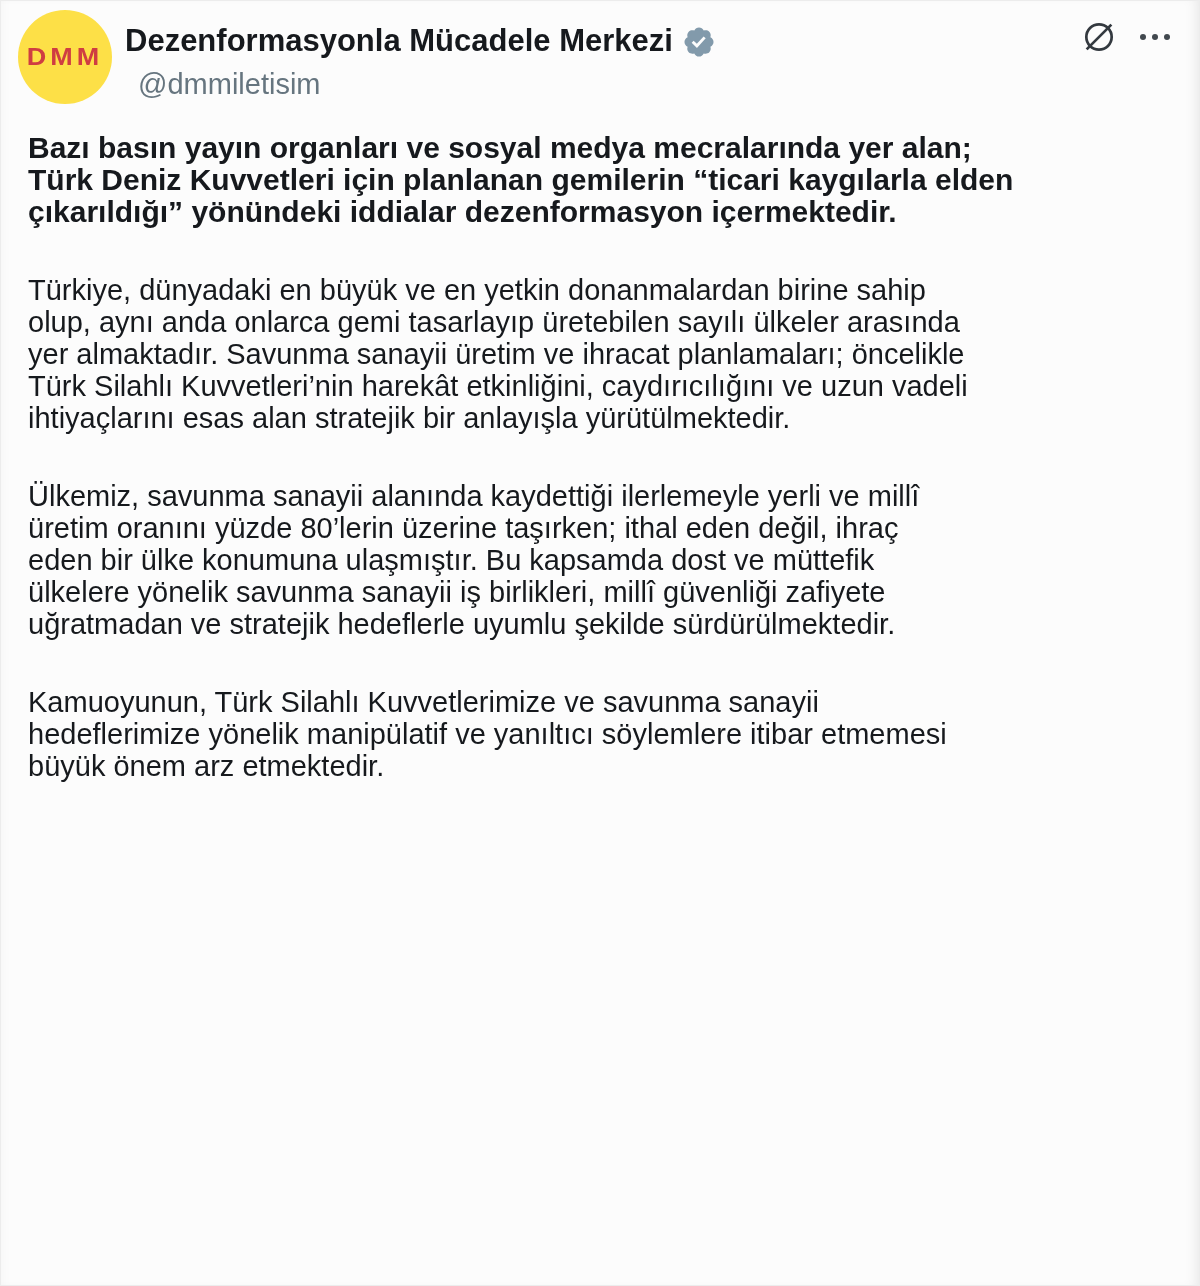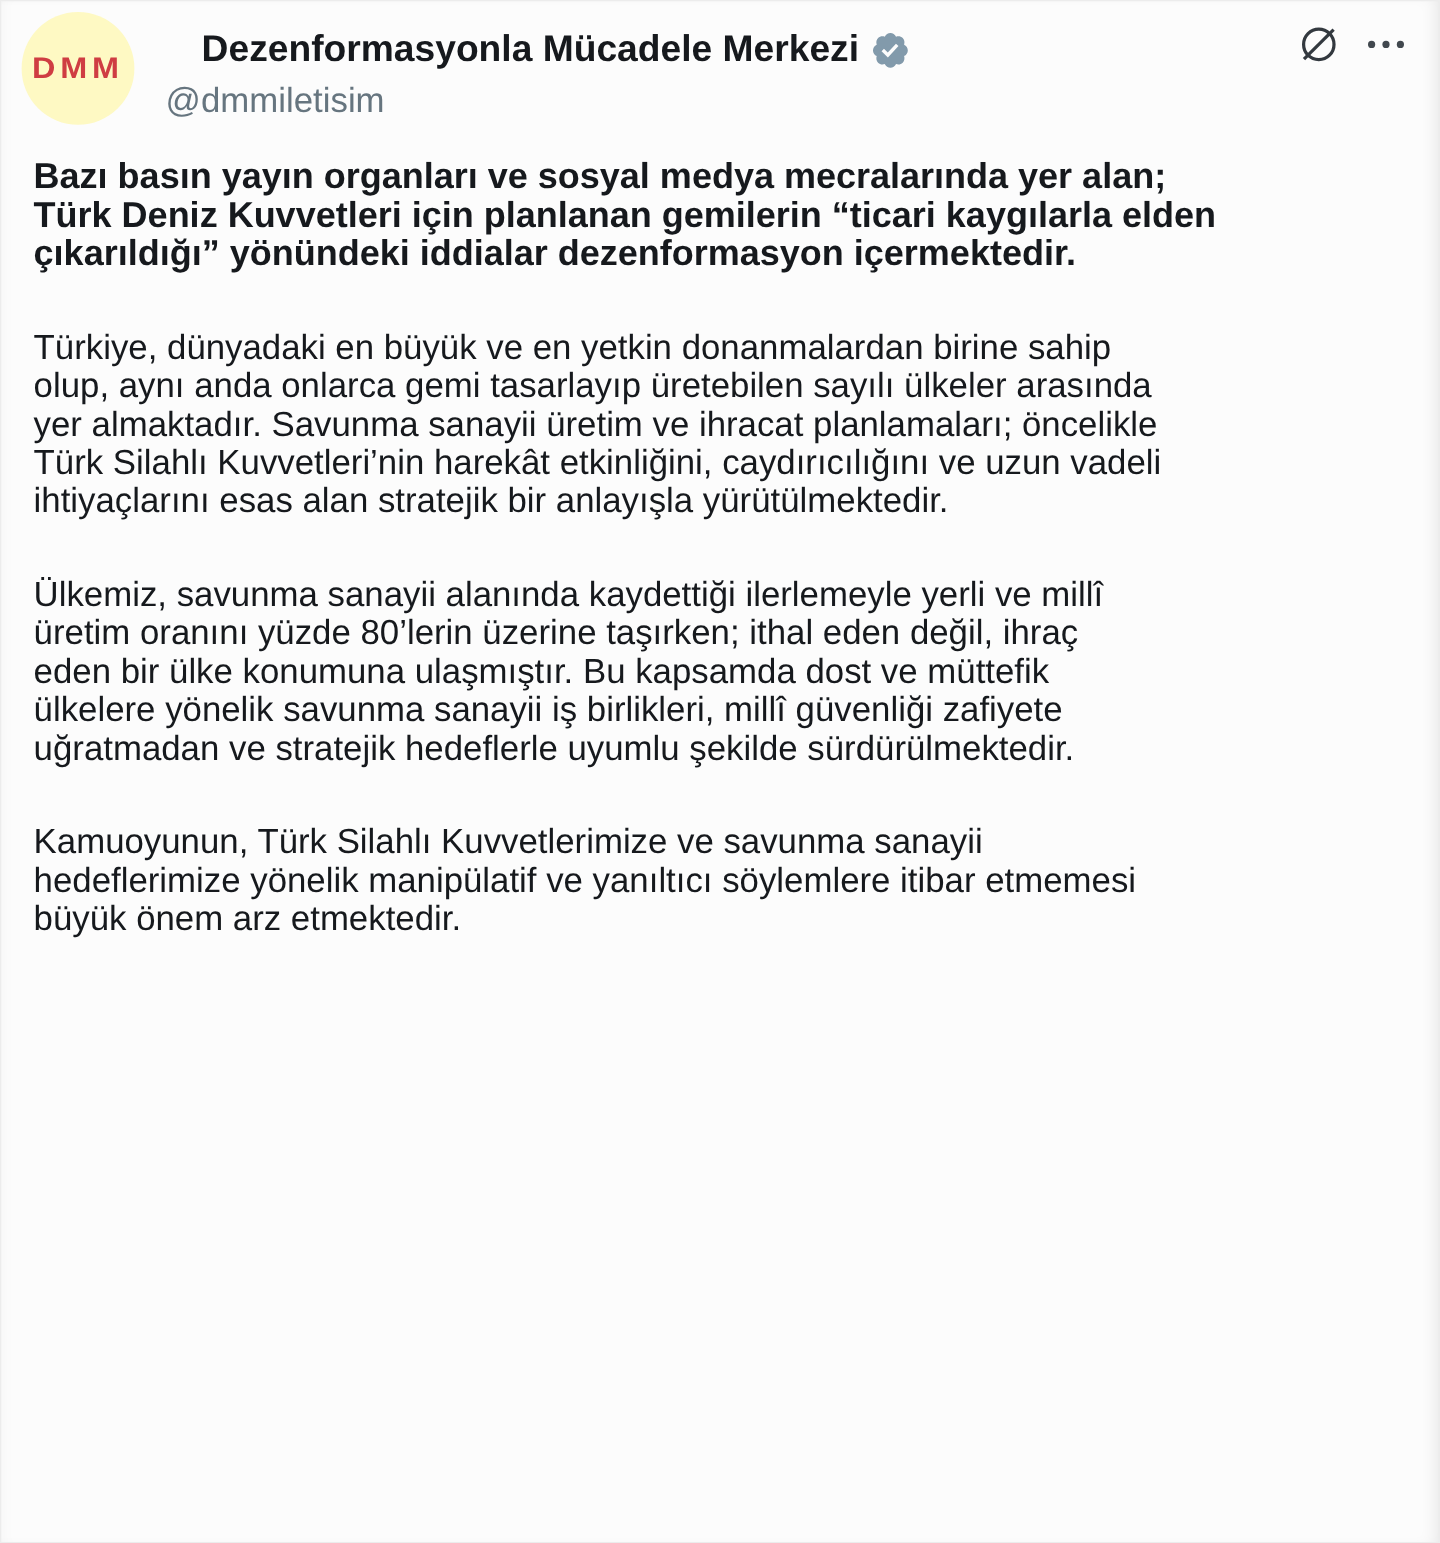--- a/index.html
+++ b/index.html
@@ -13,33 +13,32 @@
     box-shadow: inset 0 0 0 1px #ececec,
                 inset -10px 0 14px -8px rgba(0,0,0,0.10),
                 inset 10px 0 14px -10px rgba(0,0,0,0.04);
   }
 
   
   .header { position: relative; height: 118px; }
   .avatar {
     position: absolute; left: 18px; top: 10px;
     width: 94px; height: 94px; border-radius: 50%;
-    background: #fef9c3;
+    background: #fde047;
     display: flex; align-items: center; justify-content: center;
     cursor: pointer;
   }
   .avatar-text {
     font-weight: bold; font-size: 27px; letter-spacing: 4px;
     color: #cf3d42; transform: scaleY(0.92);
   }
   .name-row {
     position: absolute; left: 125px; top: 22px;
     display: flex; align-items: center; gap: 9px;
     cursor: pointer;
-    margin-left: 43px;
   }
   .display-name {
     font-weight: bold; font-size: 31px; line-height: 38px; color: #16191d;
     white-space: nowrap;
   }
   .verified { width: 34px; height: 34px; flex: 0 0 auto; margin-top: 2px; }
   .handle {
     position: absolute; left: 138px; top: 66px;
     font-size: 29px; line-height: 36px; color: #66757f;
     cursor: pointer;

